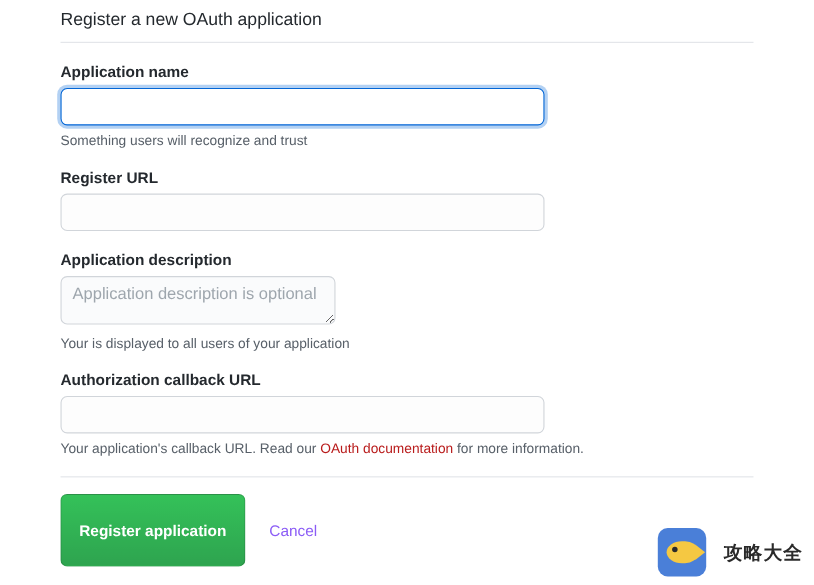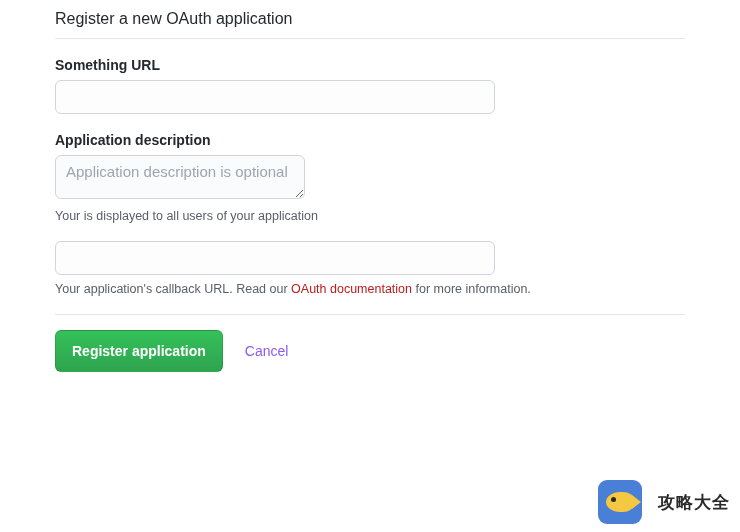--- a/index.html
+++ b/index.html
@@ -88,21 +88,21 @@
       display: flex;
       align-items: center;
       gap: 22px;
     }
     .btn-primary {
       background-color: #2ea44f;
       background-image: linear-gradient(180deg, #34c159 0%, #2ea44f 100%);
       color: #ffffff;
       font-size: 14px;
       font-weight: 600;
-      padding: 12px 16px;
+      padding: 24px 16px;
       border: 1px solid rgba(27, 31, 35, 0.15);
       border-radius: 6px;
       cursor: pointer;
       font-family: inherit;
     }
     .btn-cancel {
       color: #8b5cf6;
       background: none;
       border: none;
       font-size: 14px;
@@ -163,33 +163,39 @@
       font-family: "Microsoft YaHei", sans-serif;
       letter-spacing: 1px;
     }
   </style>
 </head>
 <body>
 
 <div class="container">
   <h1 class="page-title">Register a new OAuth application</h1>
 
-
-  <div class="form-group">
-    <label class="form-label">Something URL</label>
+  <div class="form-group">
+    <label class="form-label">Application name</label>
+    <input type="text" class="form-input focused" autofocus="" value="" style="">
+    <div class="form-hint">Something users will recognize and trust</div>
+  </div>
+
+  <div class="form-group">
+    <label class="form-label">Register URL</label>
     <input type="text" class="form-input" value="" style="">
   </div>
 
   <div class="form-group">
     <label class="form-label">Application description</label>
     <textarea class="form-textarea" placeholder="Application description is optional" style=""></textarea>
     <div class="form-hint">Your is displayed to all users of your application</div>
   </div>
 
   <div class="form-group">
+    <label class="form-label">Authorization callback URL</label>
     <input type="text" class="form-input" value="" style="">
     <div class="form-hint">
       <span>Your application's callback URL. Read our </span><a href="#">OAuth documentation</a><span> for more information.</span>
     </div>
   </div>
 
   <div class="form-actions">
     <button type="submit" class="btn-primary">Register application</button>
     <button type="button" class="btn-cancel">Cancel</button>
   </div>

